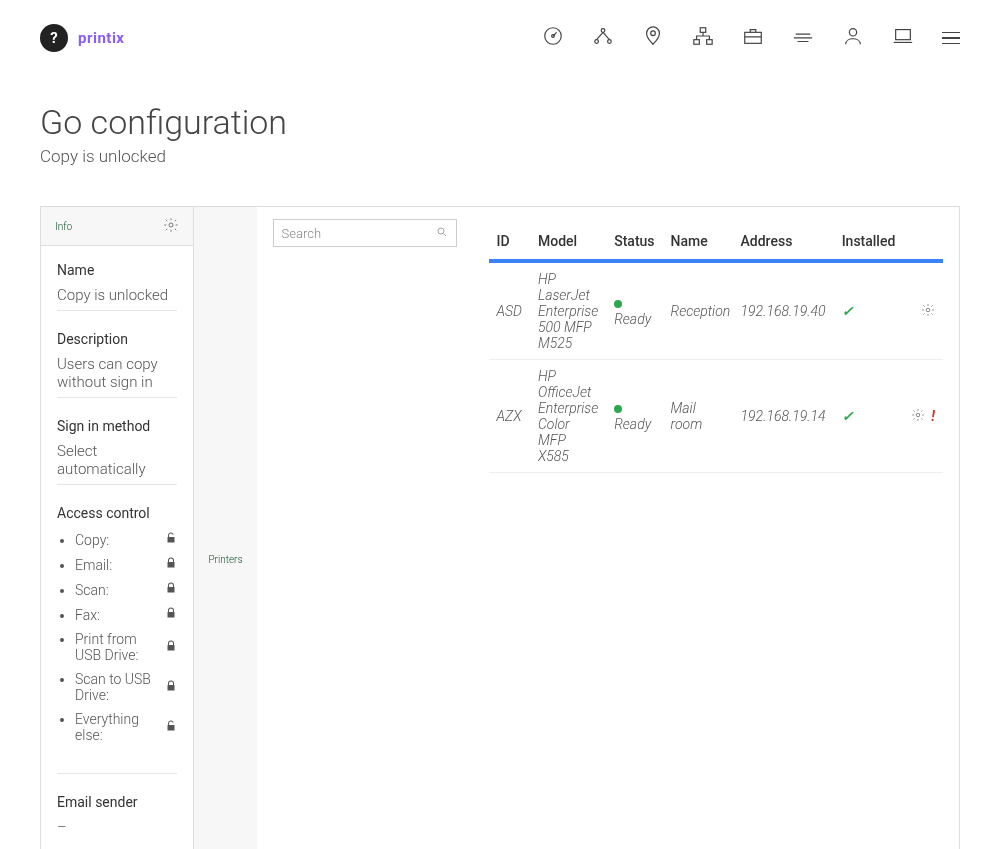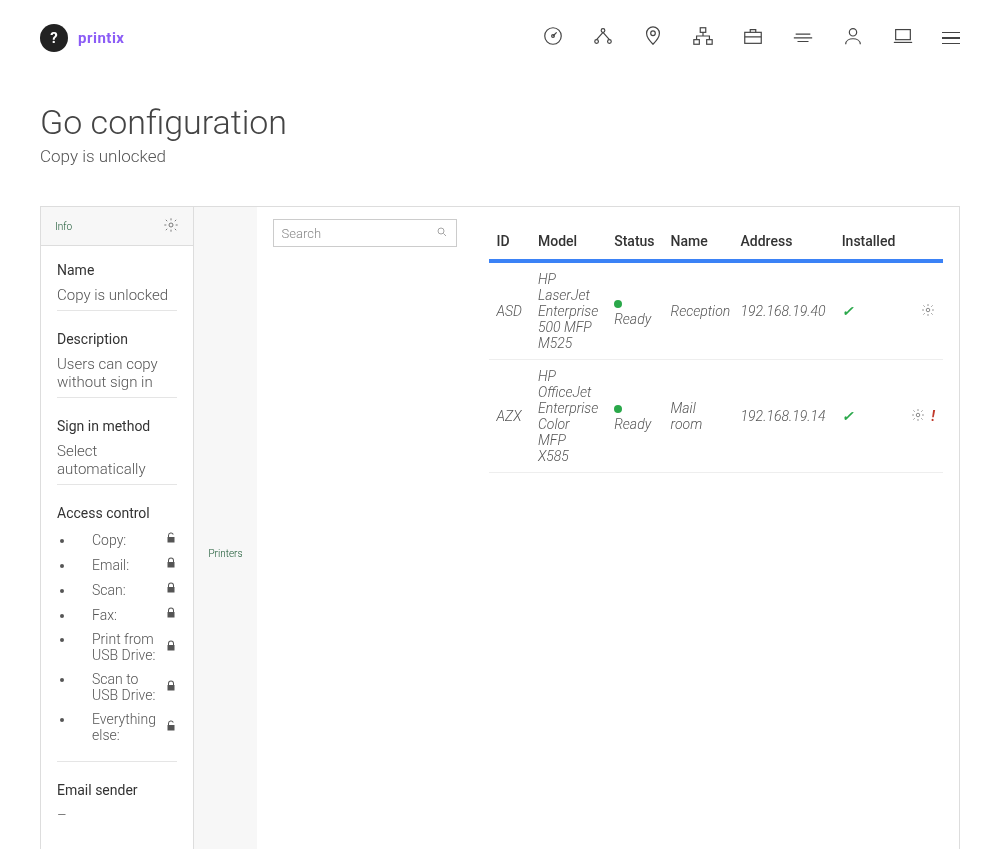--- a/index.html
+++ b/index.html
@@ -64,21 +64,21 @@
     display: flex; flex-direction: column;
   }
   .right { flex: 1; display:flex; }
   .panel-body { padding: 16px; }
   
   .field { margin-bottom: 20px; }
   .field-label { font-size: 14px; color: #333; font-weight: 400; margin-bottom: 6px; }
   .field-value { font-size: 15px; color: #555; font-weight: 300; padding: 2px 0 6px 0; border-bottom: 1px solid #e5e5e5; }
   .access-list { list-style: disc; padding-left: 18px; margin: 4px 0; }
   .access-list li { font-size: 14px; color: #555; padding: 4px 0; display: list-item; }
-  .access-row { display: flex; justify-content: space-between; align-items: center; margin-left: 17px; }
+  .access-row { display: flex; justify-content: space-between; align-items: center; }
   .lock-ic svg { width: 12px; height: 14px; }
   .btn {
     display: inline-block; padding: 6px 14px; border: 1px solid #ccc;
     background: #fff; font-size: 17px; color: #444; cursor: pointer; border-radius: 2px;
   }
   .gear-ic svg { width:16px; height:16px; stroke:#666; fill:none; stroke-width:1.3; }
   
   .search-row { display:flex; justify-content:flex-end; padding: 12px 16px 0 16px; }
   .search {
     width: 184px; border:1px solid #ccc; height:28px;
@@ -180,21 +180,21 @@
           <div class="field-value">Copy is unlocked</div>
         </div>
         <div class="field">
           <div class="field-label">Description</div>
           <div class="field-value">Users can copy without sign in</div>
         </div>
         <div class="field">
           <div class="field-label">Sign in method</div>
           <div class="field-value">Select automatically</div>
         </div>
-        <div class="field" style="border-bottom:1px solid #e5e5e5; padding-bottom:10px;">
+        <div class="field" style="border-bottom:1px solid #e5e5e5; padding-bottom:22px;">
           <div class="field-label">Access control</div>
           <ul class="access-list" id="access-list">
               <li>
                 <div class="access-row">
                   <span>Copy:</span>
                   <span class="lock-ic"><svg viewBox="0 0 24 24" fill="#555">
                       <path d="M6 10V7a6 6 0 0 1 11.5-2.3l-1.8.9A4 4 0 0 0 8 7v3h11v11H5V10h1z"></path>
                     </svg></span>
                 </div>
               </li>

